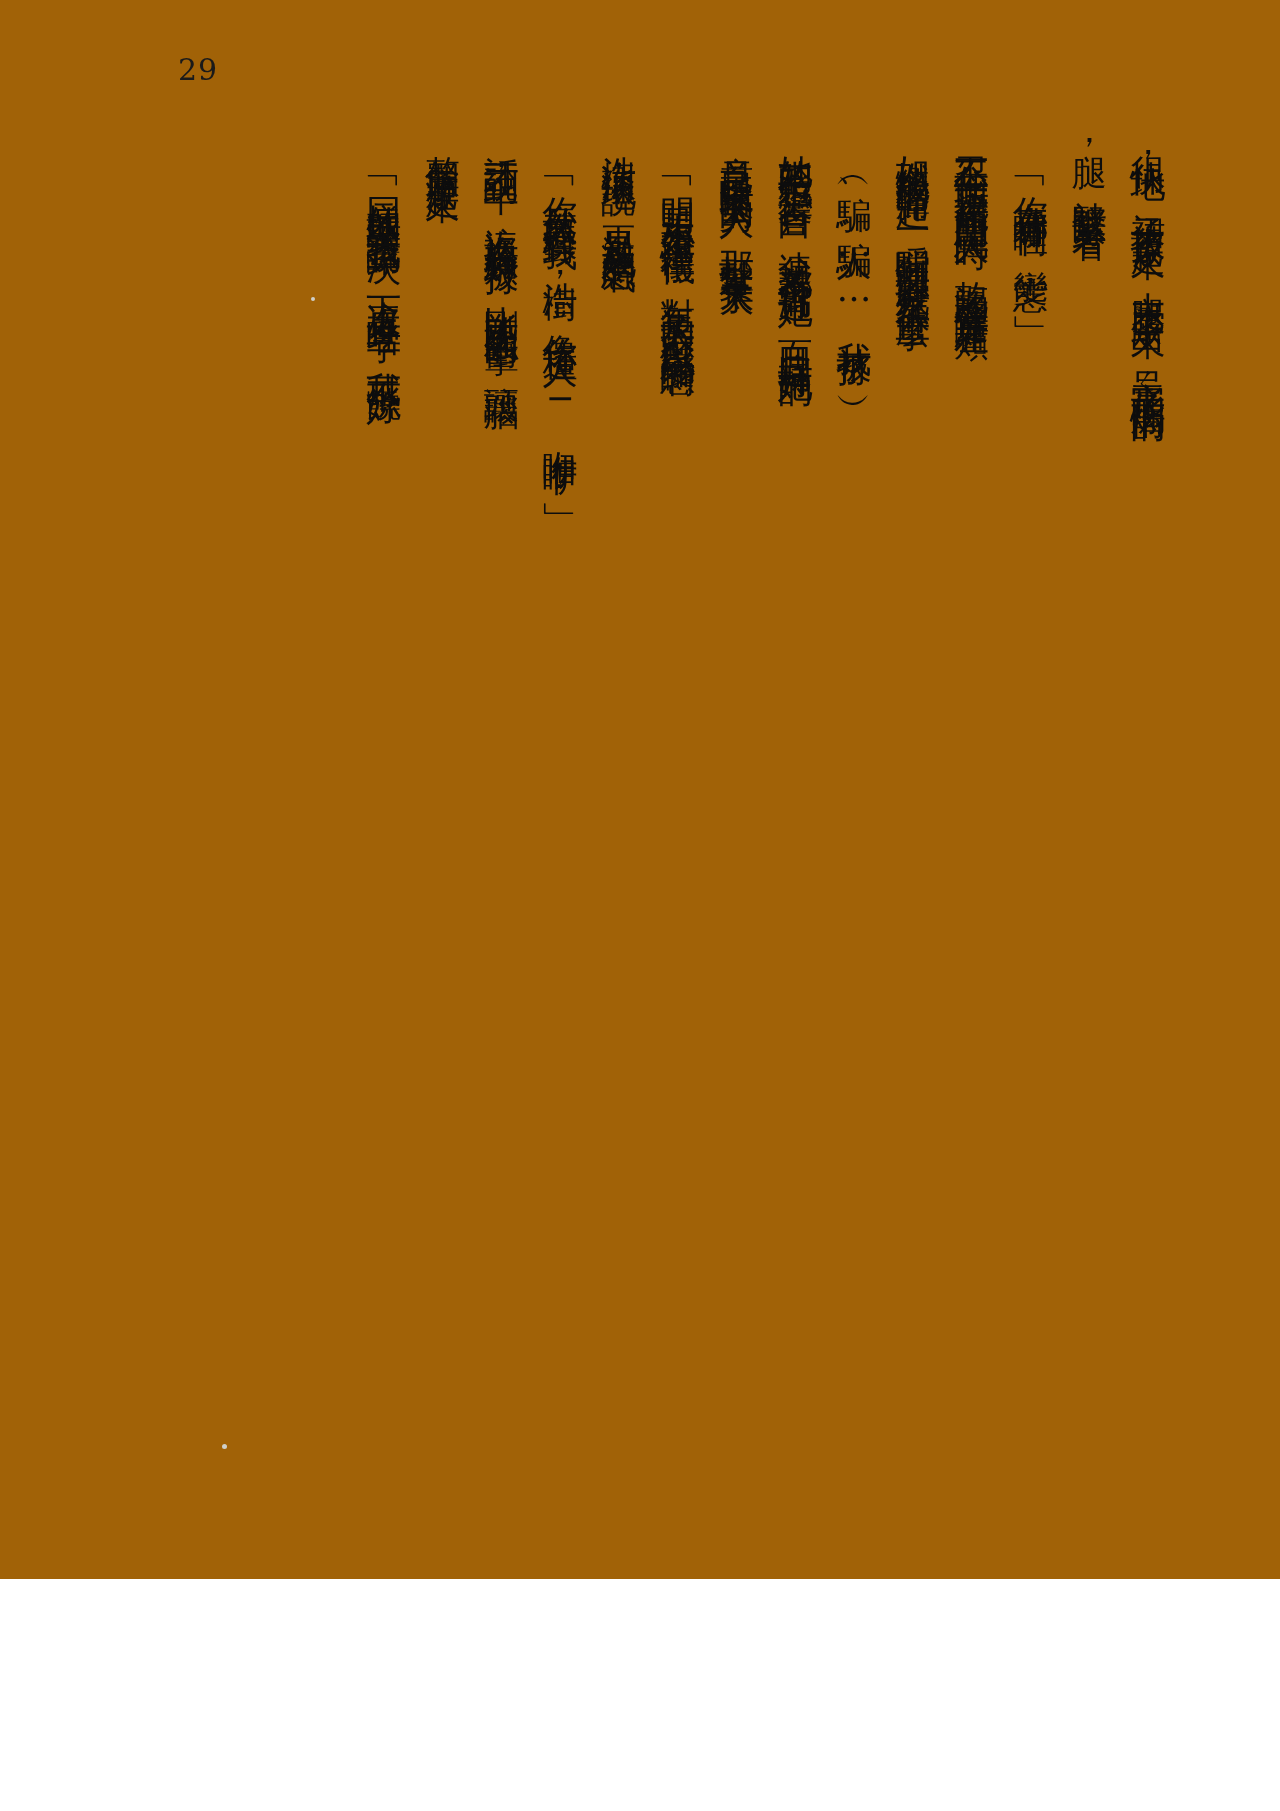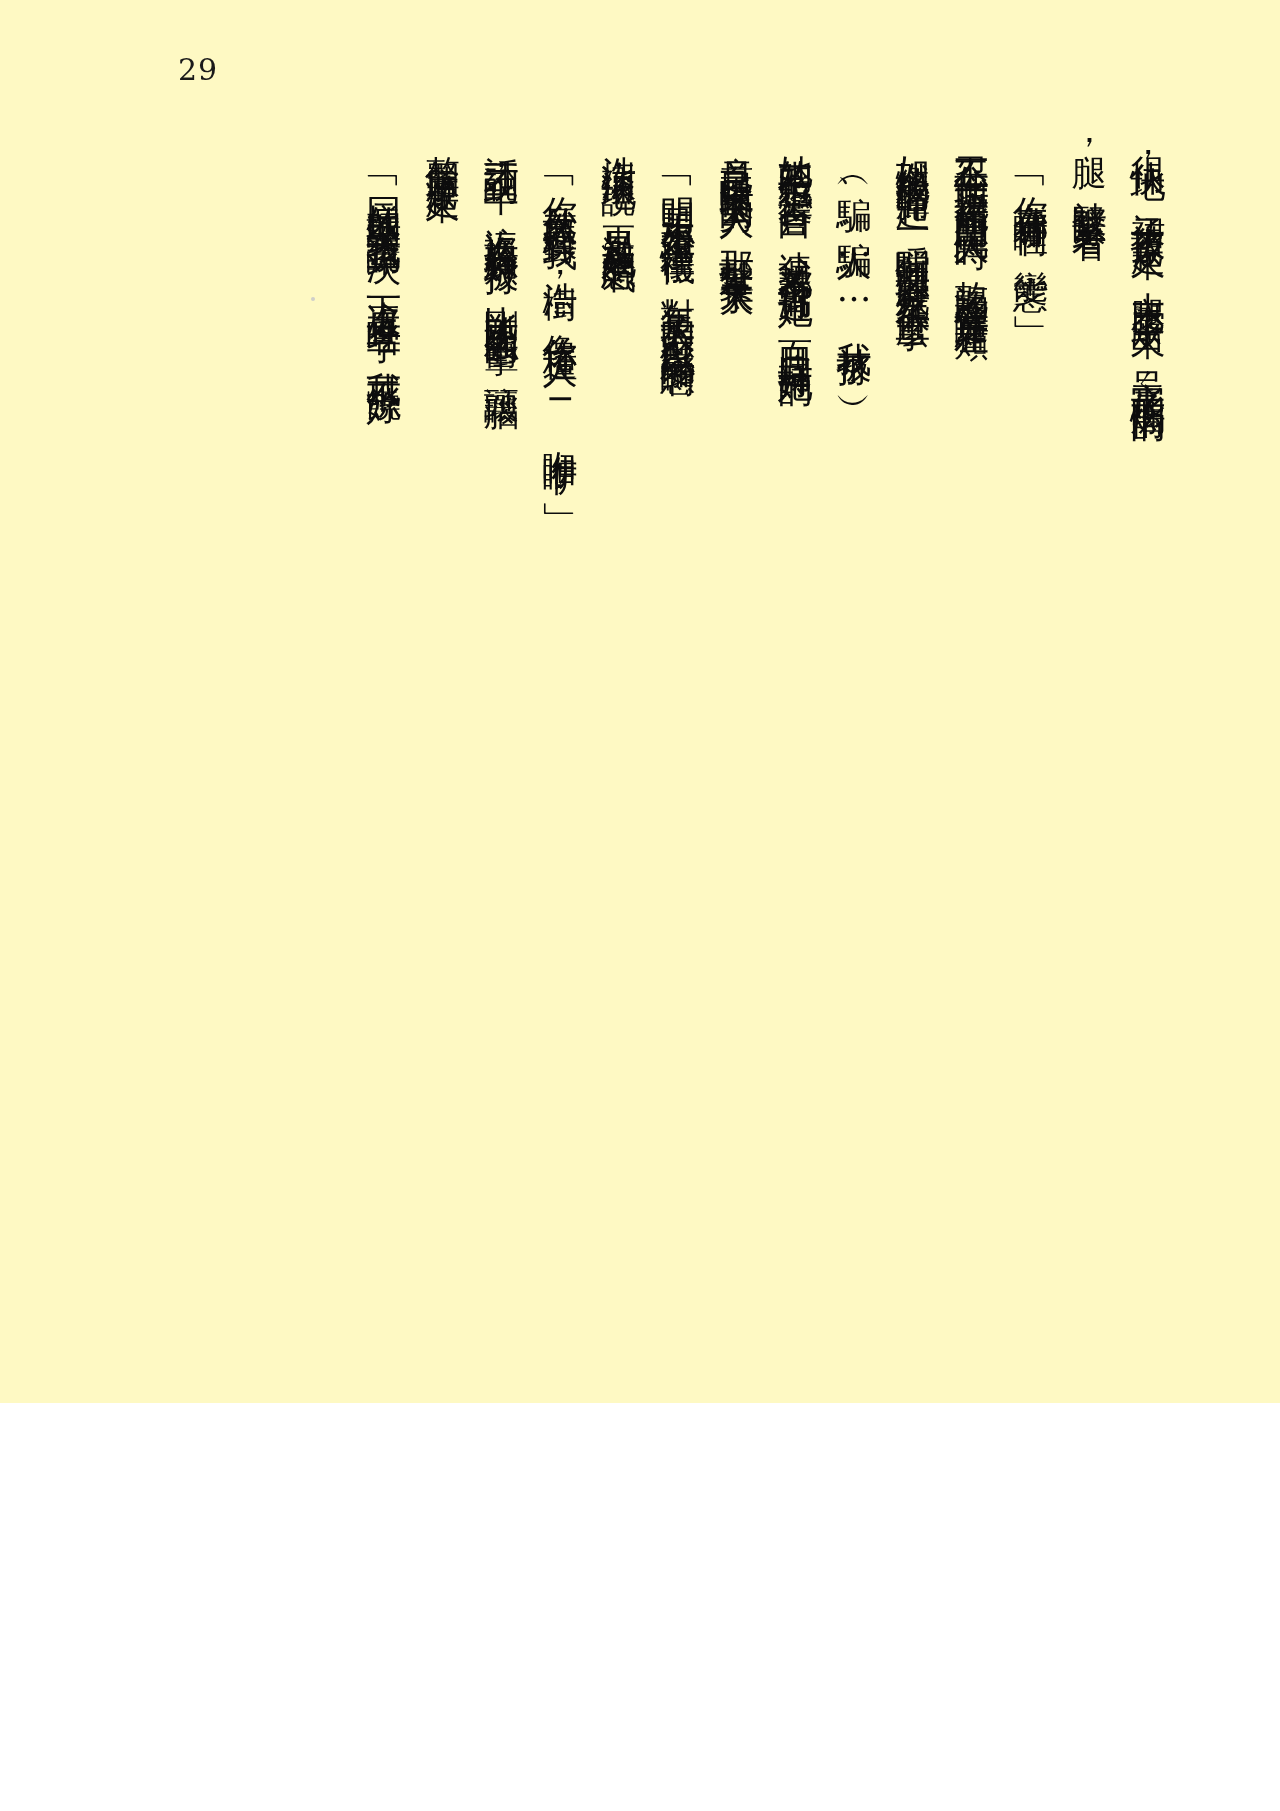--- a/index.html
+++ b/index.html
@@ -3,22 +3,22 @@
 <meta charset="utf-8">
 <style>
   html, body {
     margin: 0;
     padding: 0;
     background: #ffffff;
   }
   #page {
     position: relative;
     width: 1280px;
-    height: 1403px;
-    background: #fef9c3;
+    height: 1579px;
+    background: #a16207;
     overflow: hidden;
     font-family: "DejaVu Serif", serif;
   }
   
   #page-number {
     position: absolute;
     left: 178px;
     top: 52px;
     font-size: 30px;
     color: #1a1a1a;

